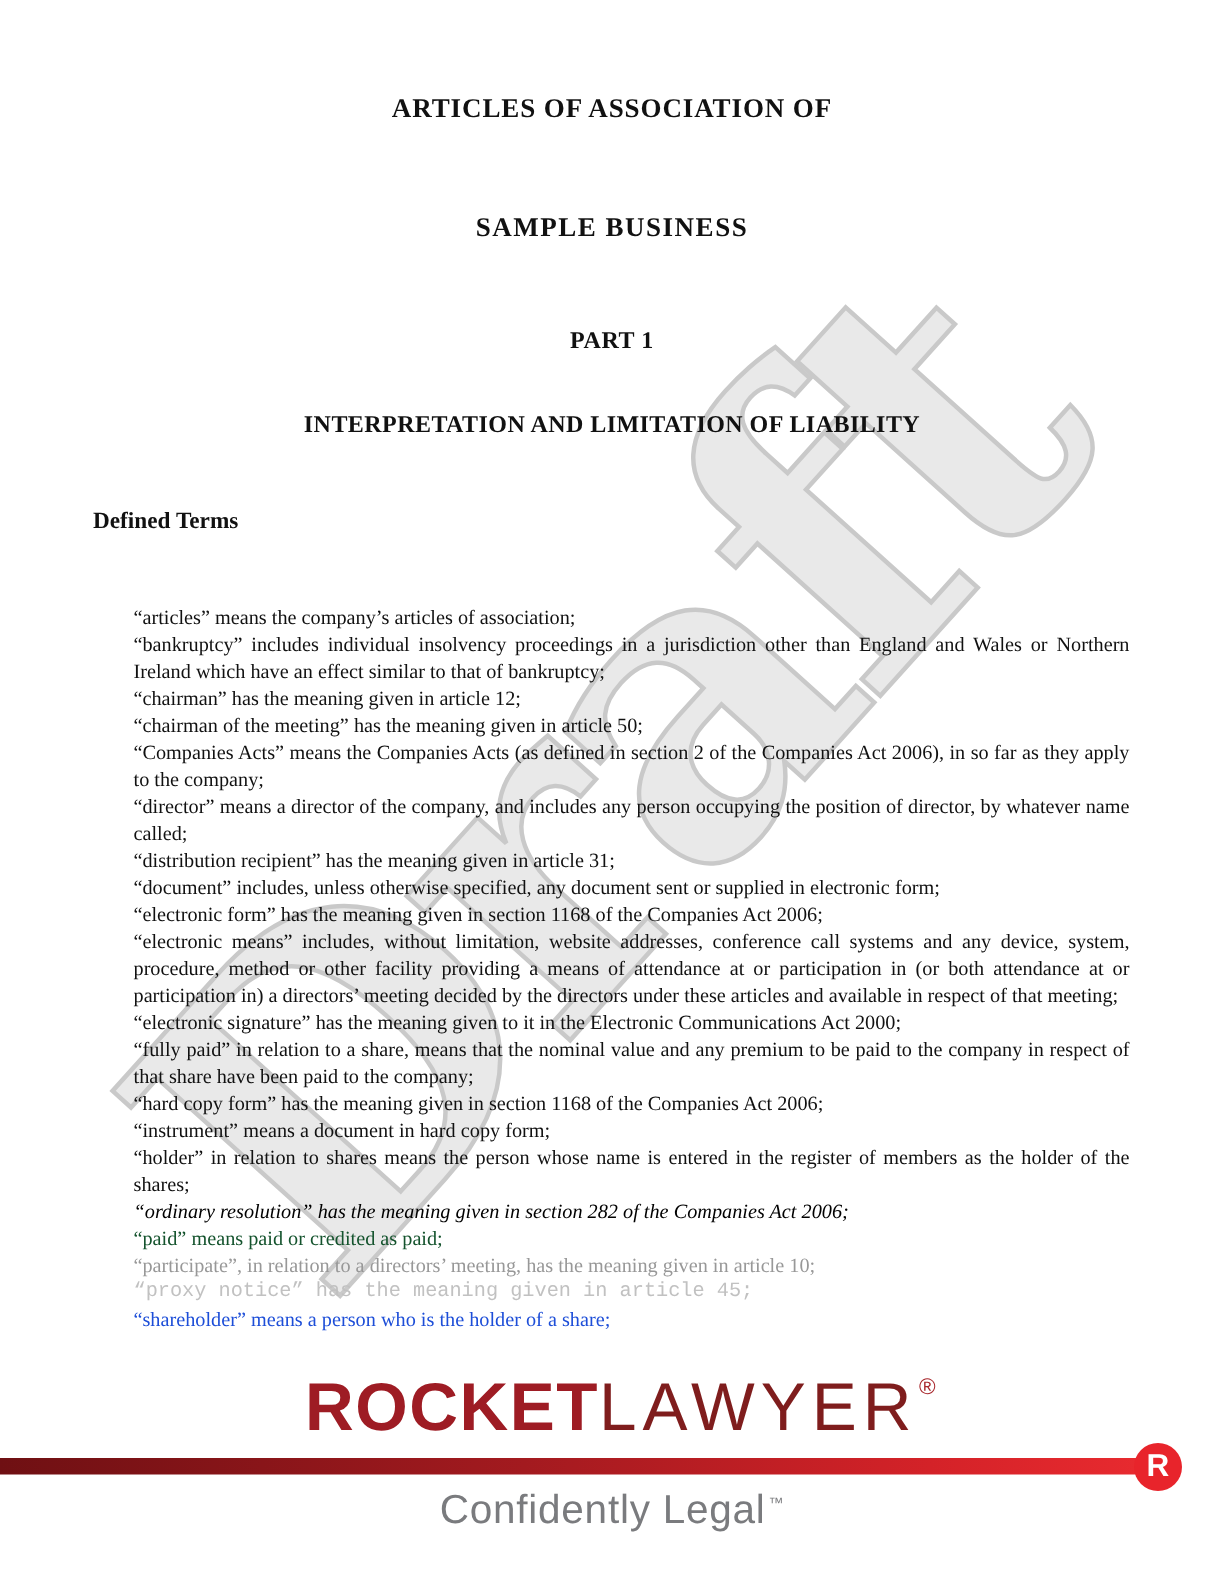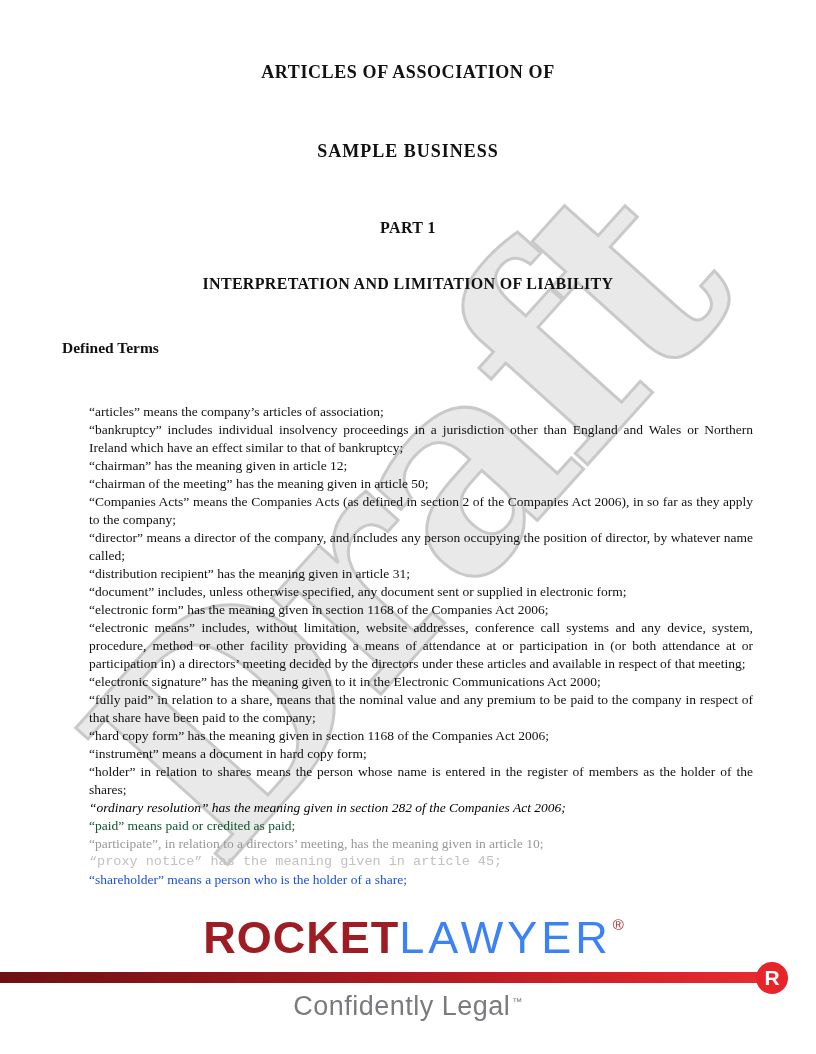--- a/index.html
+++ b/index.html
@@ -40,21 +40,21 @@
   .fade-4 { color:#c1c1c1;font-family:Liberation Mono, monospace; }
   .fade-5 { color:#1d4ed8; }
 
   
   .logo-row {
     position:absolute; top:915px; left:0; width:100%; z-index:3;
     display:flex; justify-content:center; align-items:flex-start;
     font-family:"Liberation Sans", sans-serif; line-height:1;
   }
   .brand-bold  { font-size:45px; font-weight:800; color:#9e1c24; letter-spacing:1px;margin-left:11px; }
-  .brand-light { font-size:45px; font-weight:400; color:#3b82f6; letter-spacing:4px; }
+  .brand-light { font-size:45px; font-weight:400; color:#7f1d1d; letter-spacing:4px; }
   .brand-reg   { font-size:15px; color:#a8272c; margin-top:2px; margin-left:1px; }
 
   .red-bar {
     position:absolute; top:972px; left:0; width:776px; height:11px; z-index:3;
     background:linear-gradient(to right,#6f1013,#a31a1f 45%,#d42228 80%,#ea2b30);
   }
   .r-badge {
     position:absolute; top:962px; left:756px; width:32px; height:32px; z-index:4;
     border-radius:50%; background:#e8242b; color:#ffffff;
     font-family:"Liberation Sans", sans-serif; font-weight:bold; font-size:21px;

